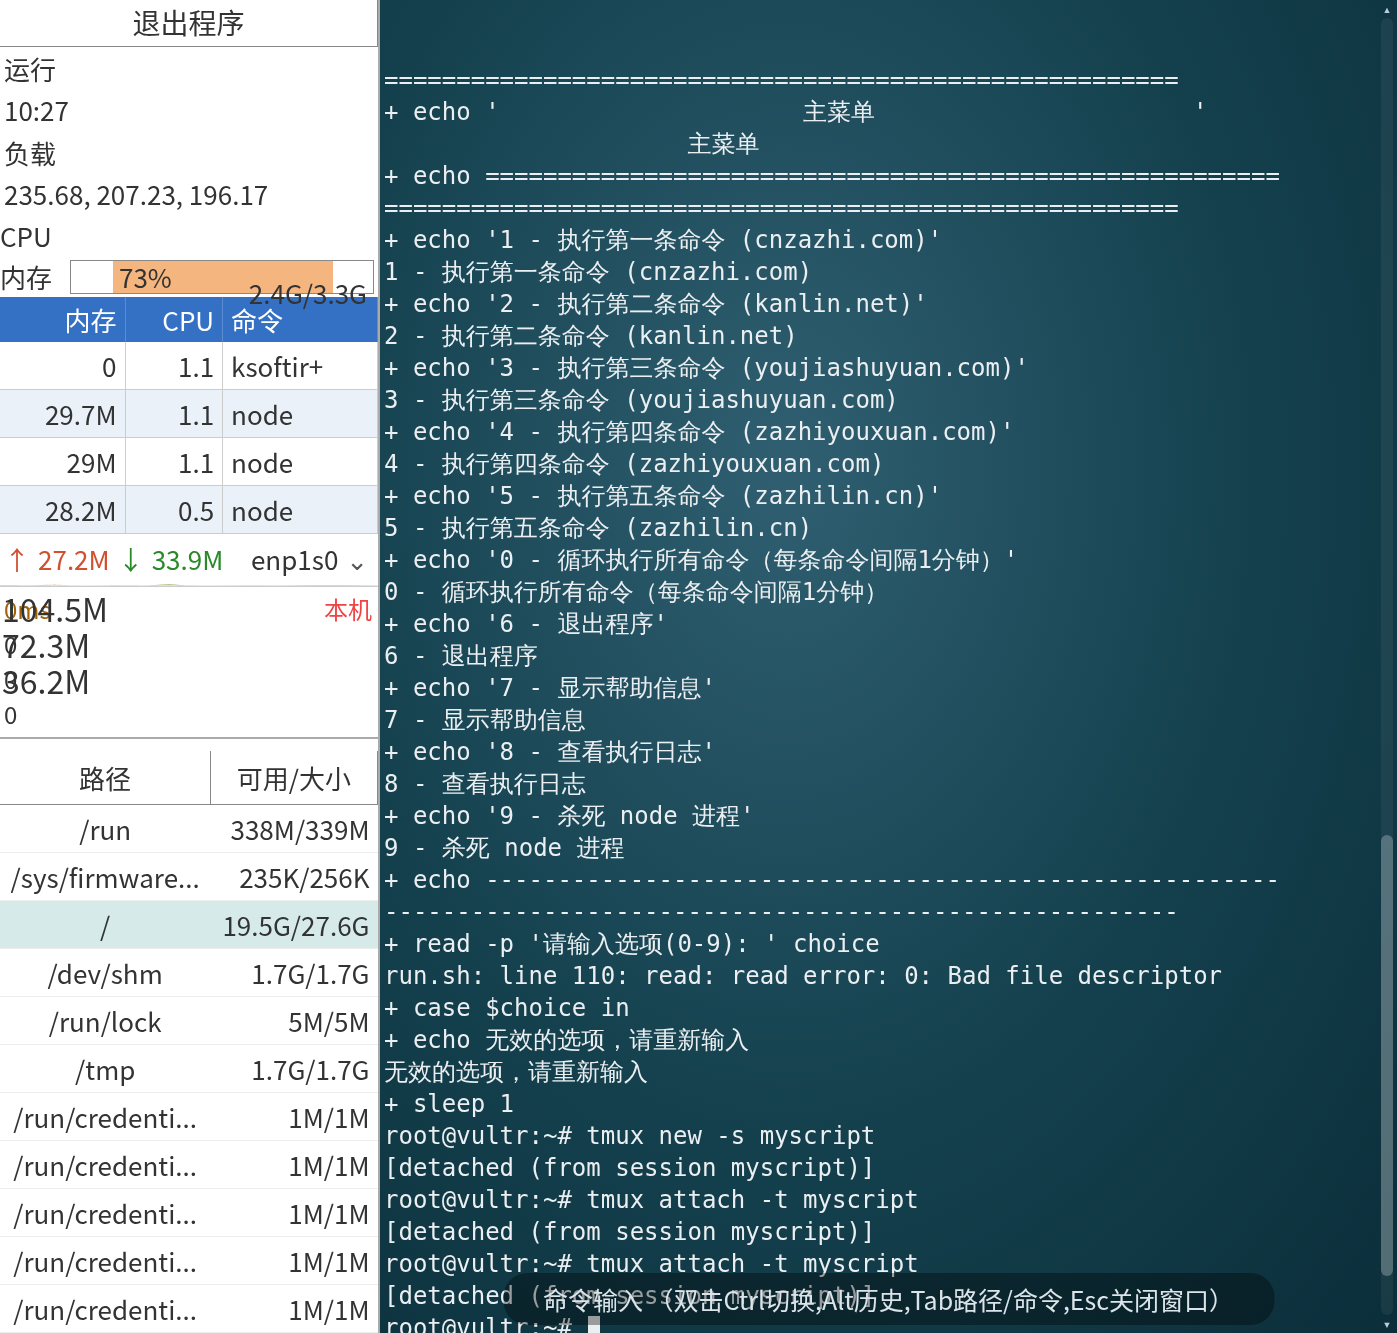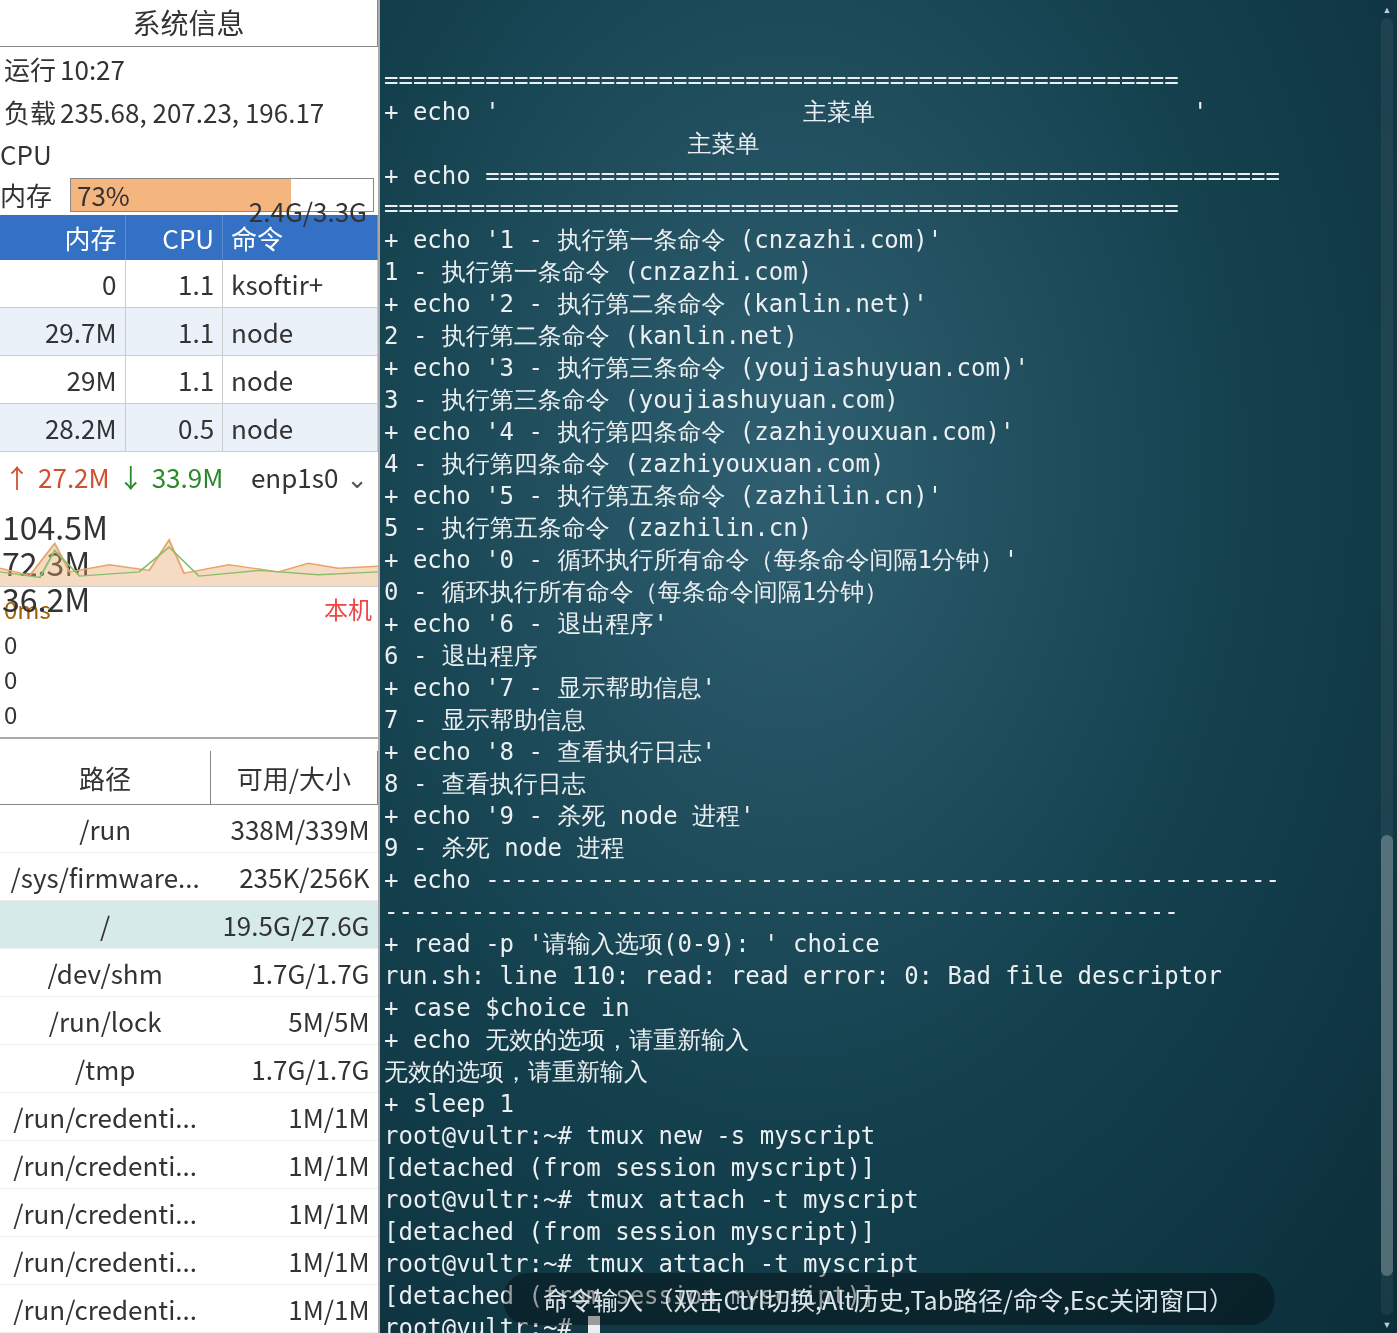--- a/index.html
+++ b/index.html
@@ -1,27 +1,27 @@
 <!DOCTYPE html>
 <html><head>
 <meta charset="utf-8">
 <style>
   * { box-sizing: border-box; margin: 0; padding: 0; }
   html, body { width: 1397px; height: 1333px; font-family: "Noto Sans CJK SC", "Segoe UI", sans-serif; font-size: 22px; background: #fff; color: #333; overflow: hidden; }
   .app { display: flex; width: 100%; height: 100%; }
   .sidebar { width: 380px; background: #fff; border-right: 2px solid #aaa; display: flex; flex-direction: column; }
   .title-row { text-align: center; font-size: 28px; padding: 2px 0 4px 0; border: 1px solid #888; border-top: none; border-left: none; }
-  .info-line { padding: 3px 4px; font-size: 26px; display: flex; gap: 4px; }
+  .info-line { padding: 3px 4px; font-size: 26px; display: flex; gap: 4px; flex-direction: column; }
   .metric-row { display: flex; align-items: center; padding: 2px 4px 2px 0; font-size: 26px; }
   .metric-label { width: 70px; }
   .bar { flex: 1; height: 34px; border: 1px solid #888; background: #fff; position: relative; }
   .bar-fill { height: 100%; display: flex; align-items: center; padding-left: 6px; }
   .bar-right { position: absolute; right: 6px; top: 16px; height: 100%; display: flex; align-items: center; }
   .cpu-fill { background: #92d68f; width: 100%; }
-  .mem-fill { background: #f5b57e; width: 73%; }
+  .mem-fill { background: #f5b57e; width: 73%; margin-left: 42px; }
   .swap-fill { background: #f5b57e; width: 31%; }
   .proc-table { width: 100%; border-collapse: collapse; font-size: 26px; }
   .proc-table th { background: #3471c5; color: #fff; text-align: left; font-weight: normal; padding: 4px 8px; border-right: 1px solid #5a8cd0; }
   .proc-table td { padding: 5px 8px; border: 1px solid #ccc; border-left: none; border-top: none; }
   .proc-table td.num, .proc-table th.num { text-align: right; }
   .proc-table tr:nth-child(even) td { background: #eaf1f9; }
   .net-header { display: flex; align-items: center; padding: 6px 4px; font-size: 26px; gap: 8px; position: relative; }
   .up { color: #d05030; }
   .down { color: #2a8a2a; }
   .chev { position: absolute; right: 10px; color: #555; }
@@ -46,21 +46,21 @@
   .scroll-arrow { width: 16px; height: 18px; display: flex; align-items: center; justify-content: center; color: #bcd; font-size: 14px; }
   .scroll-track { flex: 1; width: 12px; background: rgba(255,255,255,0.06); border-radius: 6px; position: relative; }
   .scroll-thumb { position: absolute; left: 0; right: 0; top: 63%; height: 34%; background: rgba(255,255,255,0.25); border-radius: 6px; }
 </style>
 </head>
 <body>
 
 <div class="app">
 
   <div class="sidebar">
-    <div class="title-row">系统信息</div>
+    <div class="title-row">退出程序</div>
 
     <div class="info-line">
       <span>运行</span>
       <span>10:27</span>
     </div>
     <div class="info-line">
       <span>负载</span>
       <span>235.68, 207.23, 196.17</span>
     </div>
 

